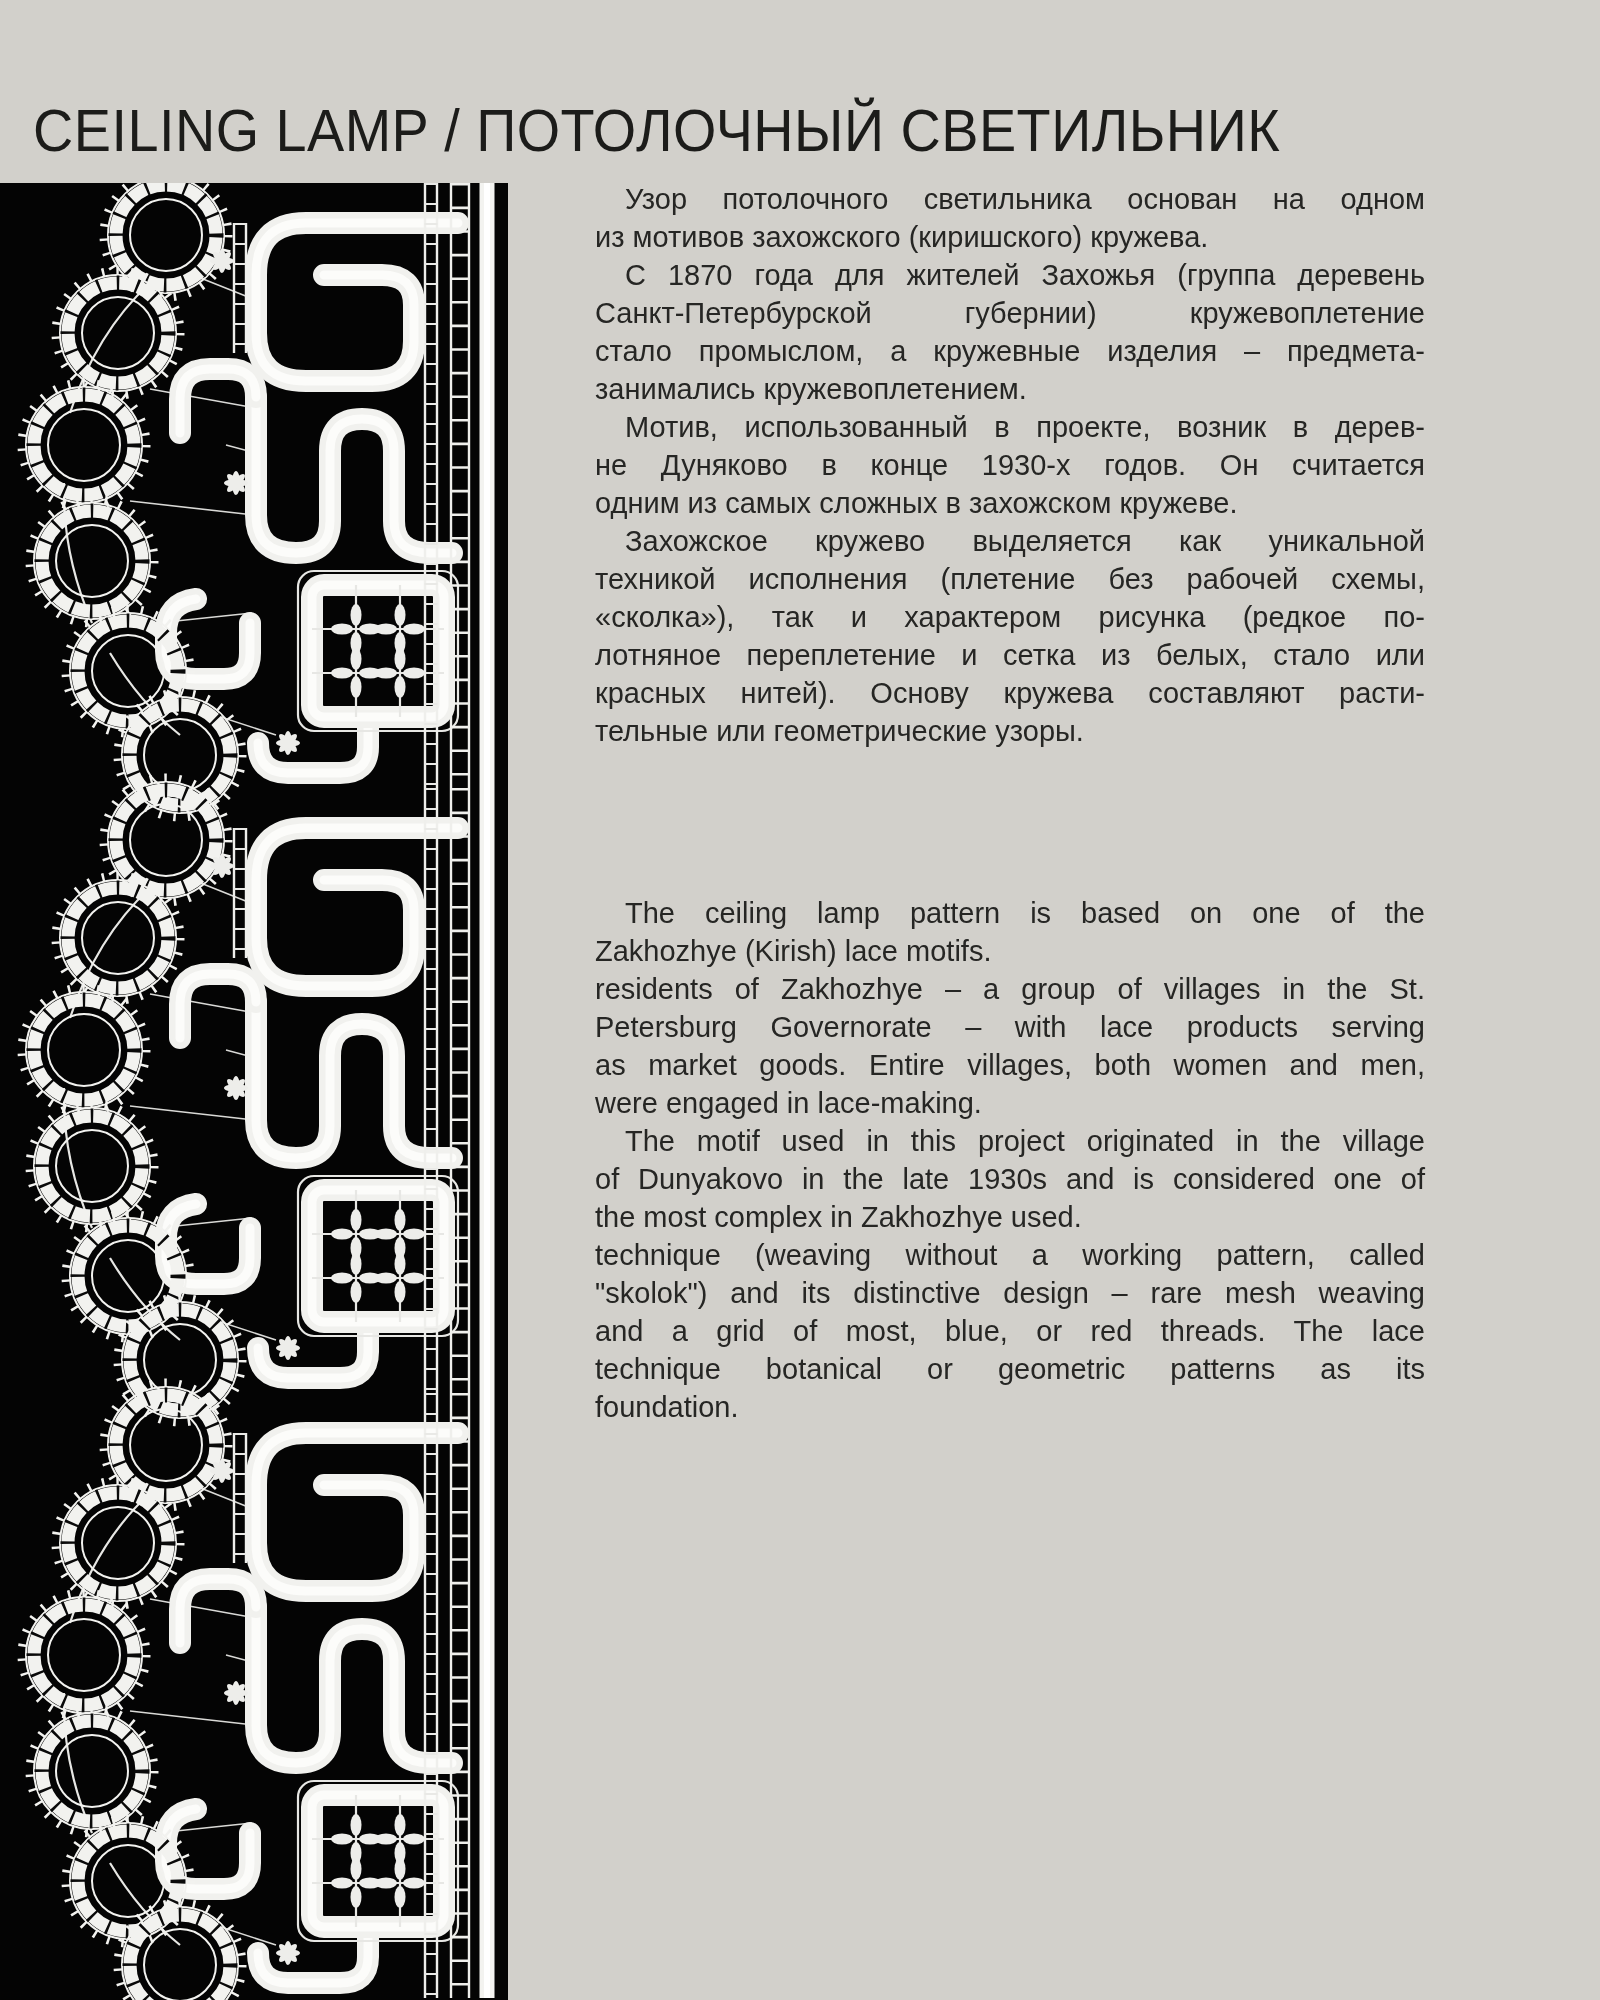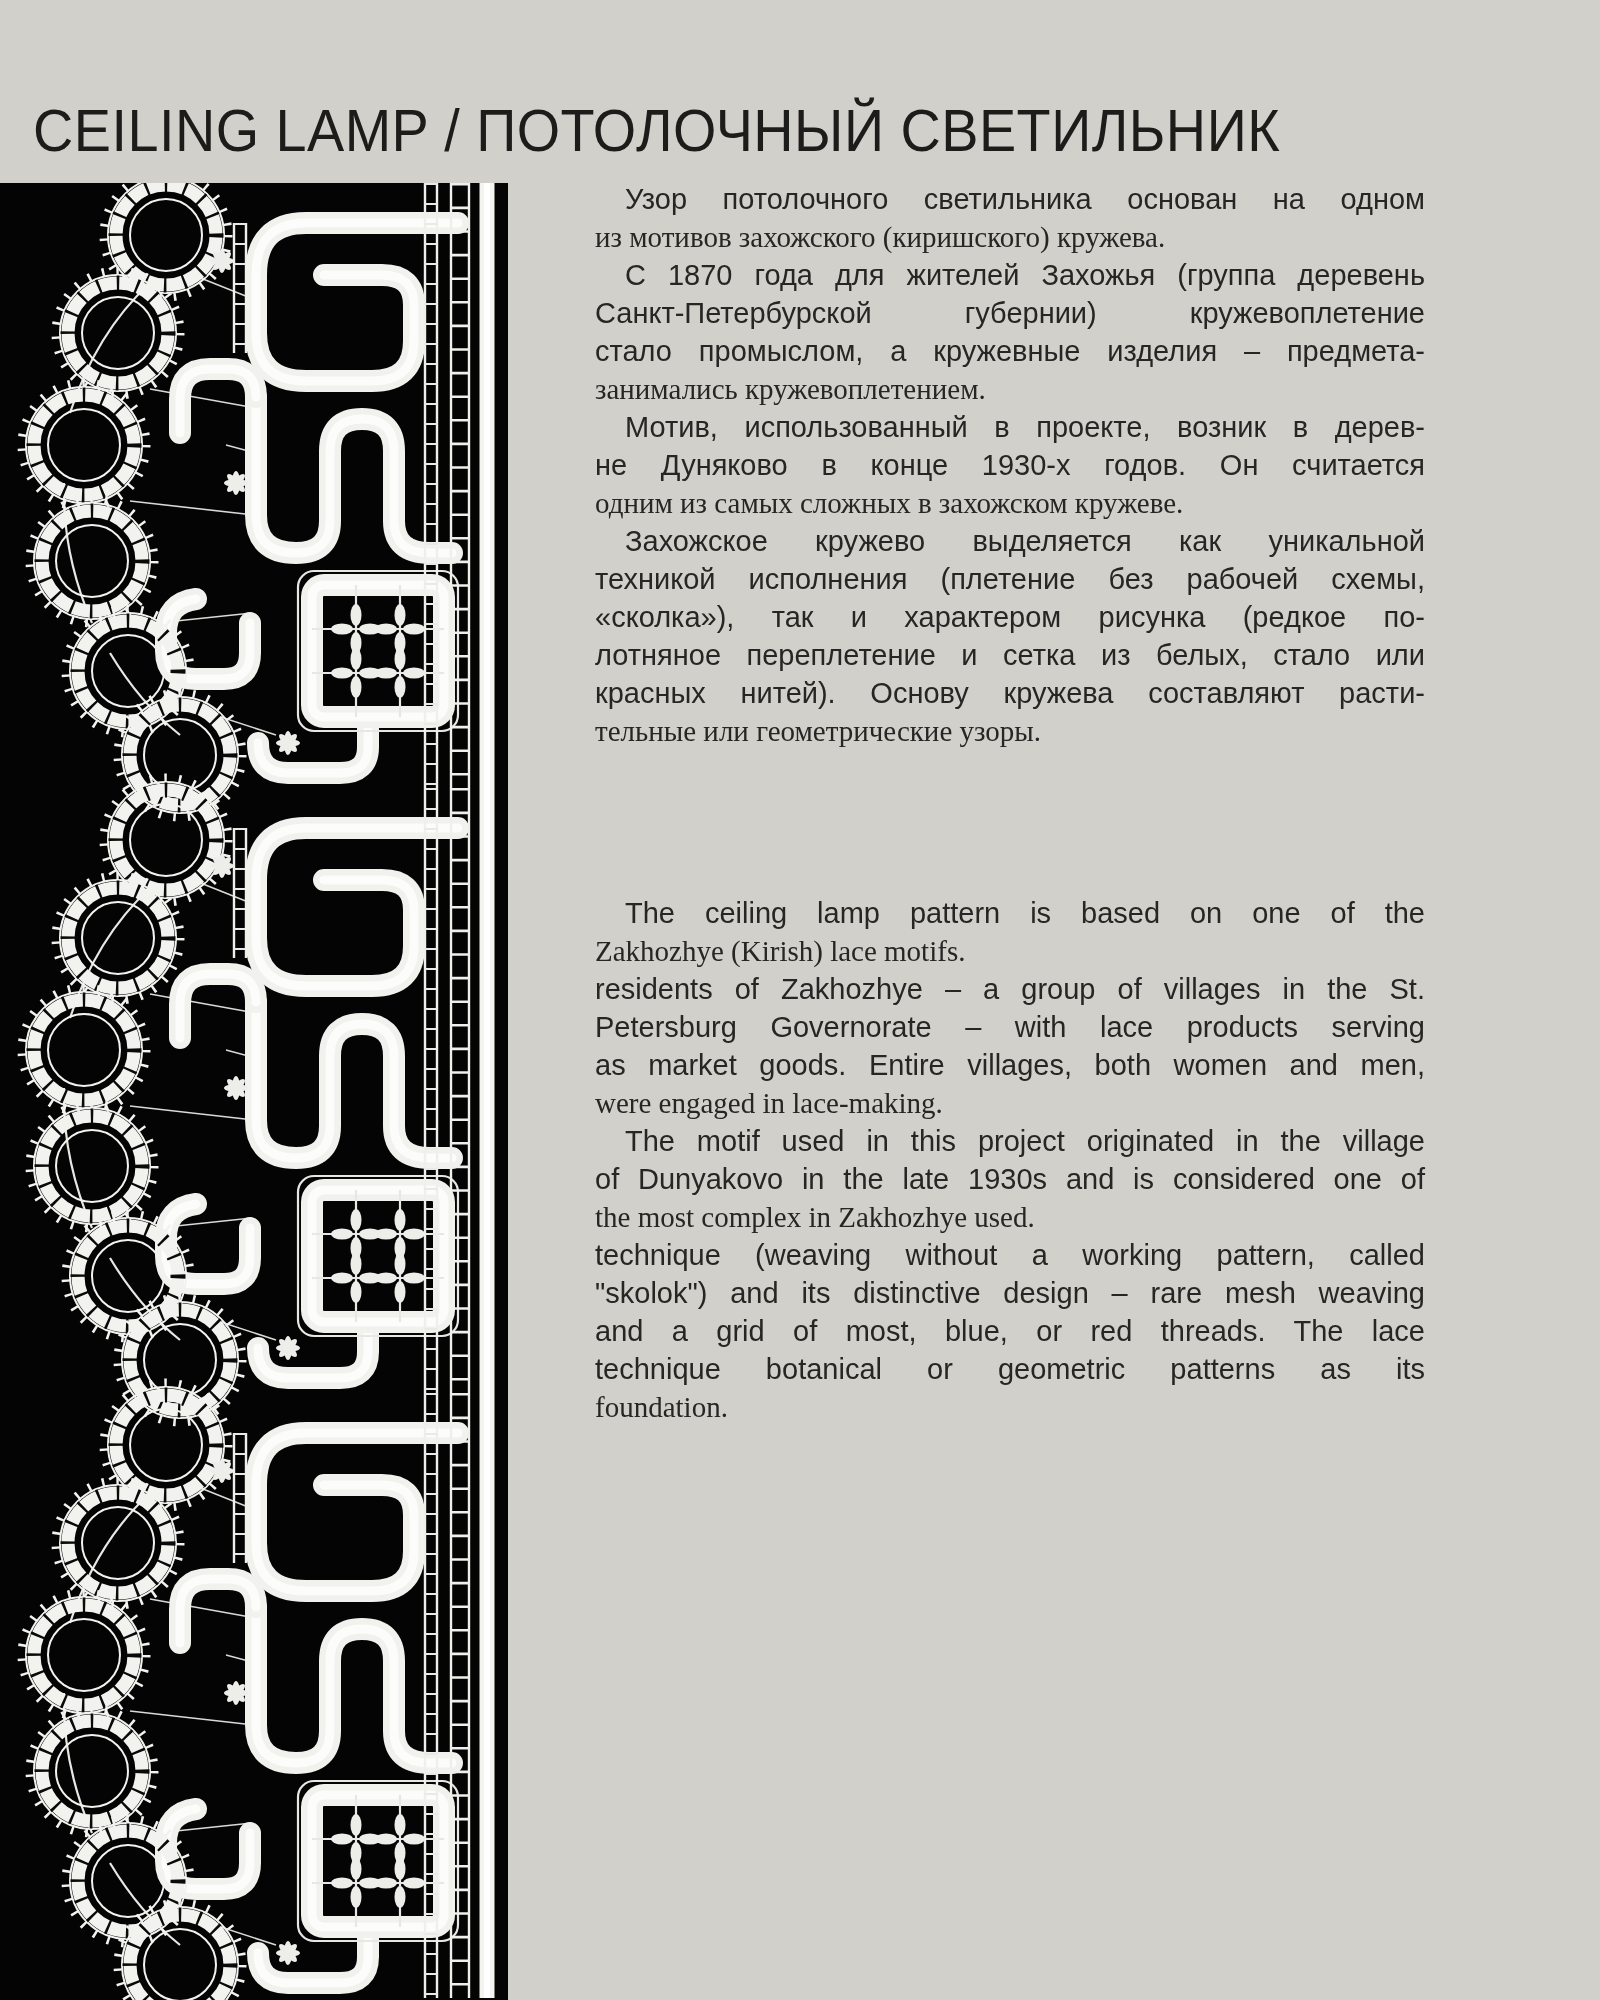--- a/index.html
+++ b/index.html
@@ -40,21 +40,21 @@
   .tblock { width: 100%; }
   .en-block { margin-top: 144px; }
   .tline {
     line-height: 38px;
     height: 38px;
     text-align: justify;
     text-align-last: justify;
     text-justify: inter-word;
     white-space: normal;
   }
-  .tline.lastline { text-align-last: left; font-family: Liberation Serif, serif; }
+  .tline.lastline { text-align-last: left; }
   .tline.first { text-indent: 30px; }
 
   
   .tape   { fill: none; stroke: #f1f1ee; stroke-width: 22; stroke-linecap: round; stroke-linejoin: round; }
   .tapeHi { fill: none; stroke: #fcfcfa; stroke-width: 9;  stroke-linecap: round; stroke-linejoin: round; }
   .thin   { fill: none; stroke: #e7e7e4; stroke-width: 2.2; }
   .bride  { fill: none; stroke: #d9d9d6; stroke-width: 1.6; }
   .rail   { fill: none; stroke: #efefec; stroke-width: 2.4; }
 </style>
 </head>

